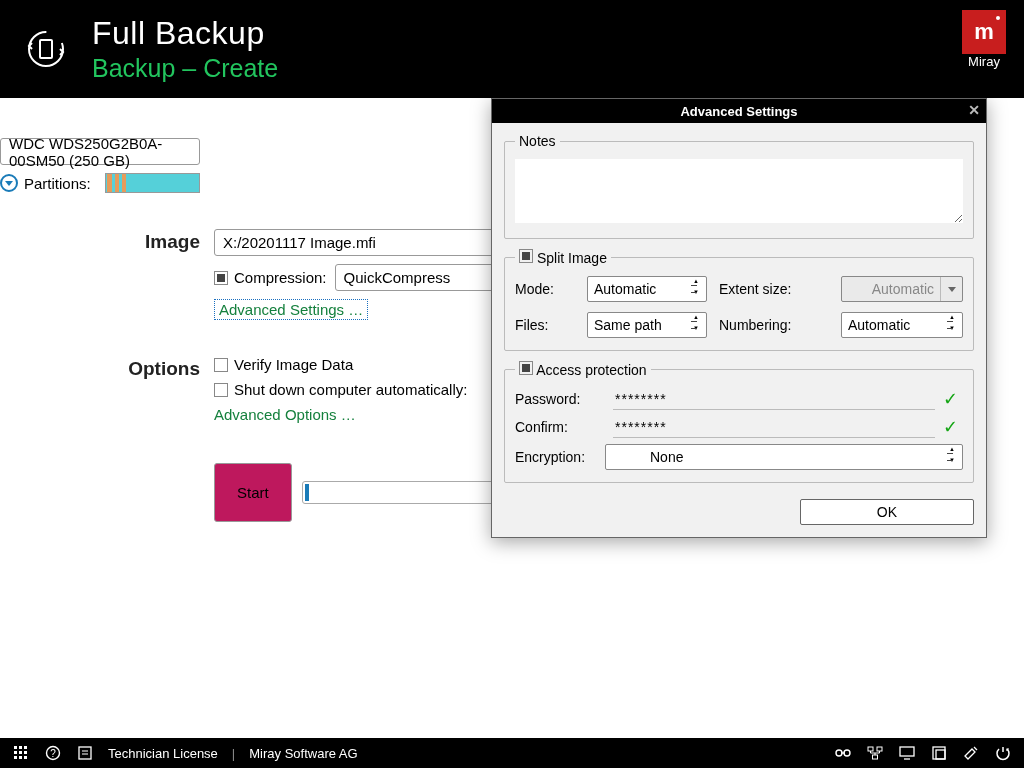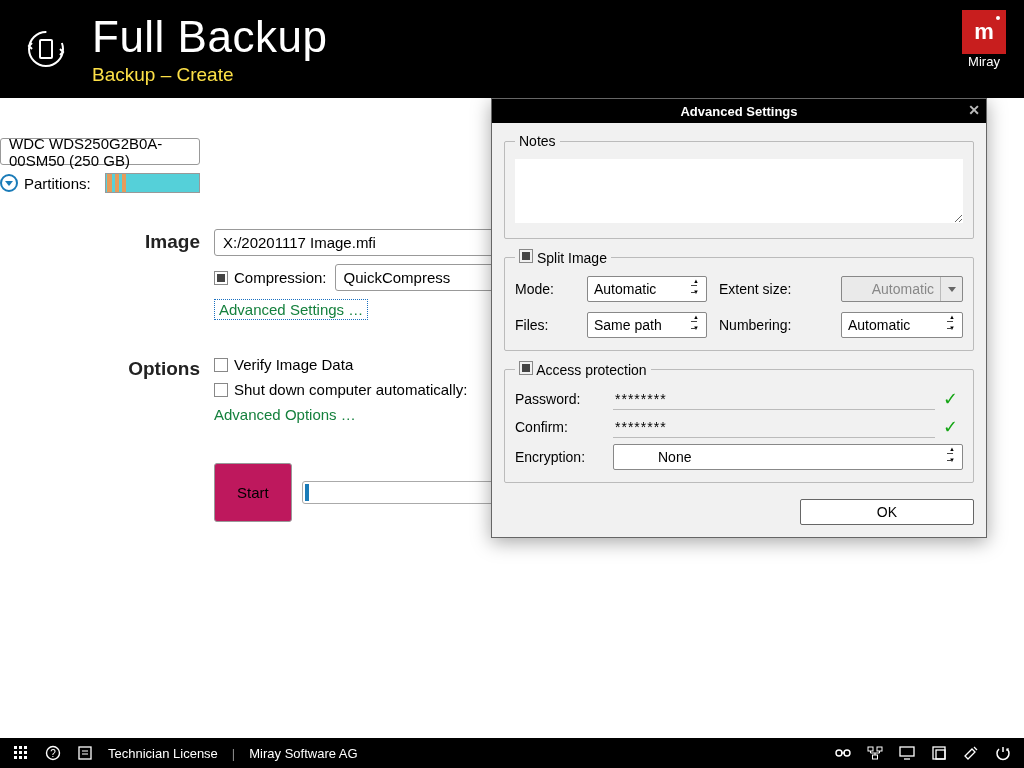--- a/index.html
+++ b/index.html
@@ -22,24 +22,24 @@
     padding: 0 24px;
     position: relative;
   }
   .header-icon {
     width: 44px; height: 44px;
     margin-right: 24px;
     display: flex; align-items: center; justify-content: center;
   }
   .header-icon svg { width: 40px; height: 40px; }
   .header-titles h1 {
-    font-size: 44px; font-weight: 300; letter-spacing: .5px;
+    font-size: 32px; font-weight: 300; letter-spacing: .5px;
   }
   .header-titles .sub {
-    font-size: 19px; font-weight: 300; color: #fde047; margin-top: 2px;
+    font-size: 25px; font-weight: 300; color: #22c55e; margin-top: 2px;
   }
   .brand {
     position: absolute; right: 18px; top: 10px;
     text-align: center; color: #fff; font-size: 13px;
   }
   .brand-logo {
     width: 44px; height: 44px; background: #c81e1e;
     display: flex; align-items: center; justify-content: center;
     font-weight: bold; font-size: 22px;
   }
@@ -238,21 +238,21 @@
   .pw-input {
     border: none; border-bottom: 1px solid #bbb;
     background: transparent; padding: 2px 2px;
     font-size: 14px; letter-spacing: 1px;
     width: 100%;
   }
   .check { color: #14a514; font-size: 18px; }
 
   .enc-row {
     display: grid; grid-template-columns: 90px 1fr;
-    gap: 8px; align-items: center; font-size: 14px;
+    align-items: center; font-size: 14px;
   }
 
   .modal-footer {
     display: flex; justify-content: flex-end; padding-top: 6px;
   }
   .ok-btn {
     border: 1px solid #666; background: #fff; border-radius: 2px;
     padding: 4px 76px; font-size: 14px; cursor: pointer;
   }
 

